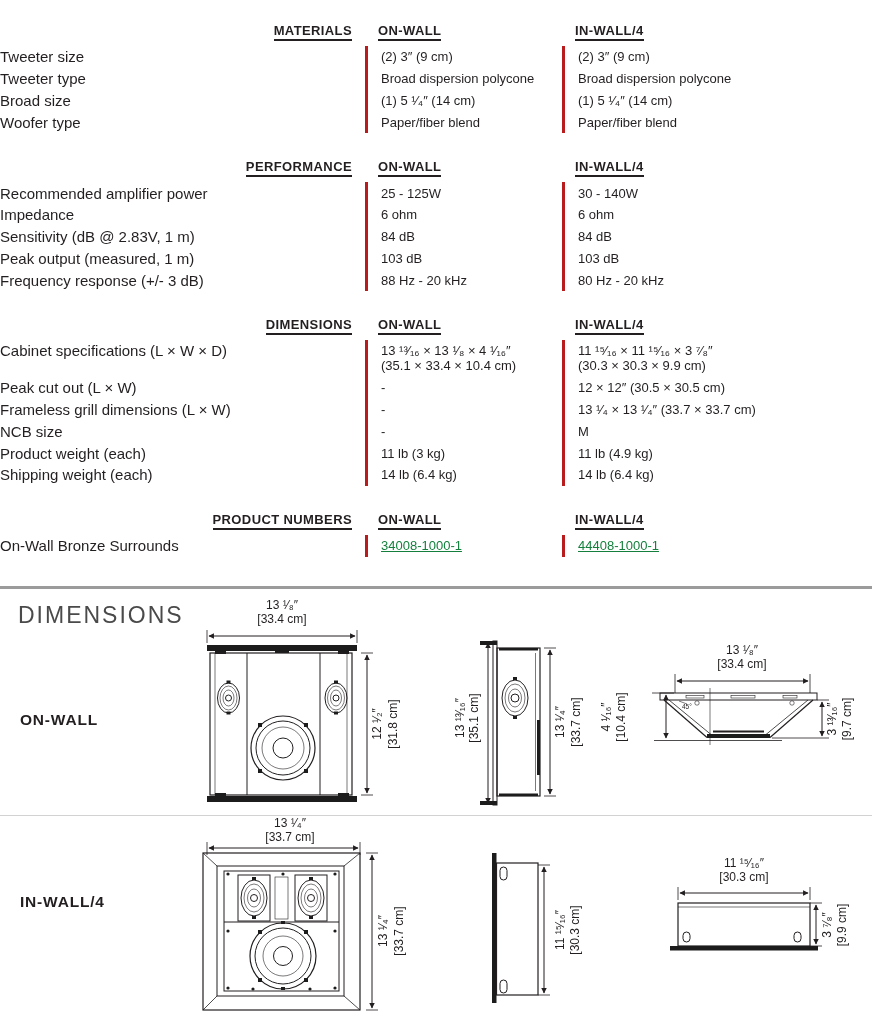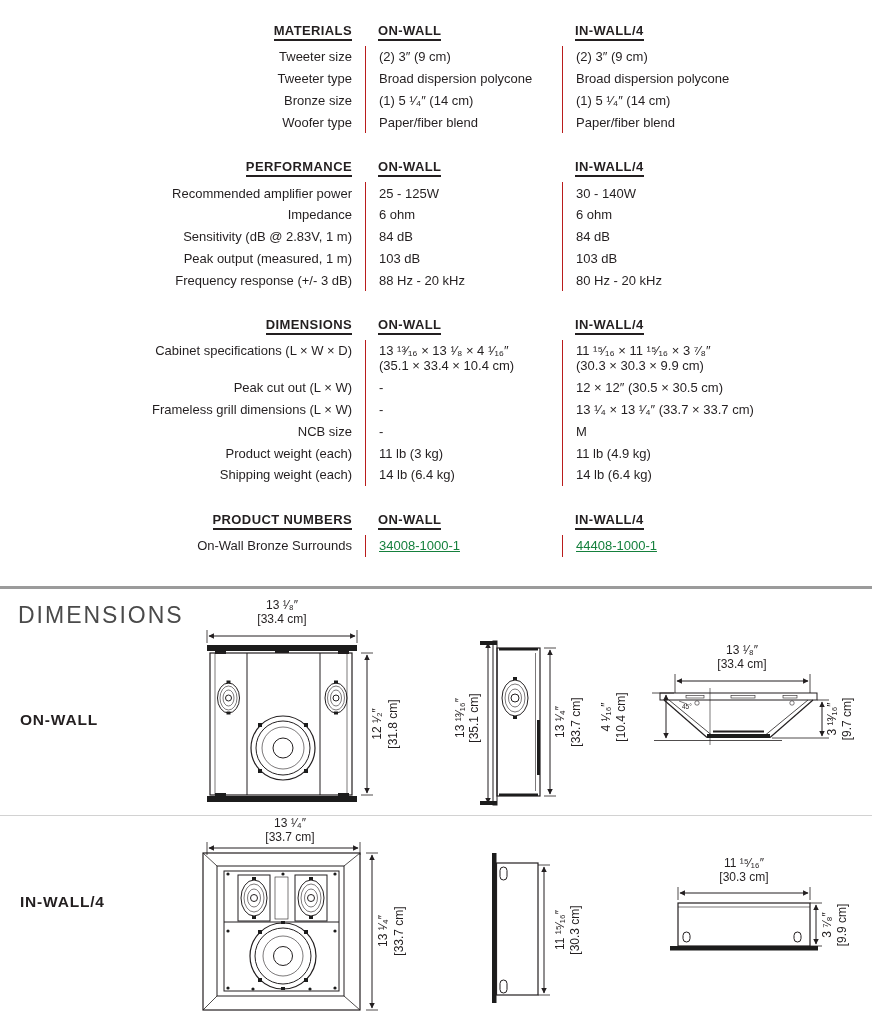--- a/index.html
+++ b/index.html
@@ -8,22 +8,22 @@
 
   
   .specs{padding-top:3px;}
   .spec-table{margin-bottom:26px;}
   .srow{display:grid;grid-template-columns:365px 197px 1fr;}
   .shead{margin-bottom:5px;margin-top:20px;}
   .hcell{font-size:13px;}
   .hcell.r{text-align:right;padding-right:13px;}
   .hcell.v{padding-left:13px;}
   .hl{display:inline-block;font-weight:bold;letter-spacing:.03em;border-bottom:2px solid #231f20;padding-bottom:1px;}
-  .lbl{text-align:right;padding:3.4px 13px 3.4px 0;font-size:13px;line-height:15px;}
-  .val{border-left:1px solid #b91c1c;padding:3.4px 0 3.4px 13px;font-size:13px;line-height:15px;white-space:pre-line;}
+  .lbl{text-align:left;padding:3.4px 13px 3.4px 0;font-size:15px;line-height:15px;}
+  .val{border-left:3px solid #b91c1c;padding:3.4px 0 3.4px 13px;font-size:13px;line-height:15px;white-space:pre-line;}
   a.pn{color:#15803d;text-decoration:underline;cursor:pointer;}
 
   
   .dims{position:absolute;left:0;top:586px;width:872px;height:430px;border-top:3px solid #9b9b9b;box-sizing:border-box;}
   .dims-title{position:absolute;left:18px;top:13px;font-size:23px;font-weight:300;letter-spacing:2px;color:#4a4a4a;}
   .model-label{position:absolute;left:20px;font-size:15.5px;font-weight:bold;letter-spacing:.8px;color:#231f20;}
   .model-label.onwall{top:122px;}
   .model-label.inwall{top:304px;}
   .row-divider{position:absolute;left:0;top:226px;width:872px;height:1px;background:#d2d2d2;}
   svg.d{position:absolute;overflow:visible;}
@@ -53,21 +53,21 @@
         <div class="lbl">Tweeter size</div>
         <div class="val">(2) 3″ (9 cm)</div>
         <div class="val">(2) 3″ (9 cm)</div>
       </div>
       <div class="srow">
         <div class="lbl">Tweeter type</div>
         <div class="val">Broad dispersion polycone</div>
         <div class="val">Broad dispersion polycone</div>
       </div>
       <div class="srow">
-        <div class="lbl">Bronze size</div>
+        <div class="lbl">Broad size</div>
         <div class="val">(1) 5 ¹⁄₄″ (14 cm)</div>
         <div class="val">(1) 5 ¹⁄₄″ (14 cm)</div>
       </div>
       <div class="srow">
         <div class="lbl">Woofer type</div>
         <div class="val">Paper/fiber blend</div>
         <div class="val">Paper/fiber blend</div>
       </div>
     </div>
 

